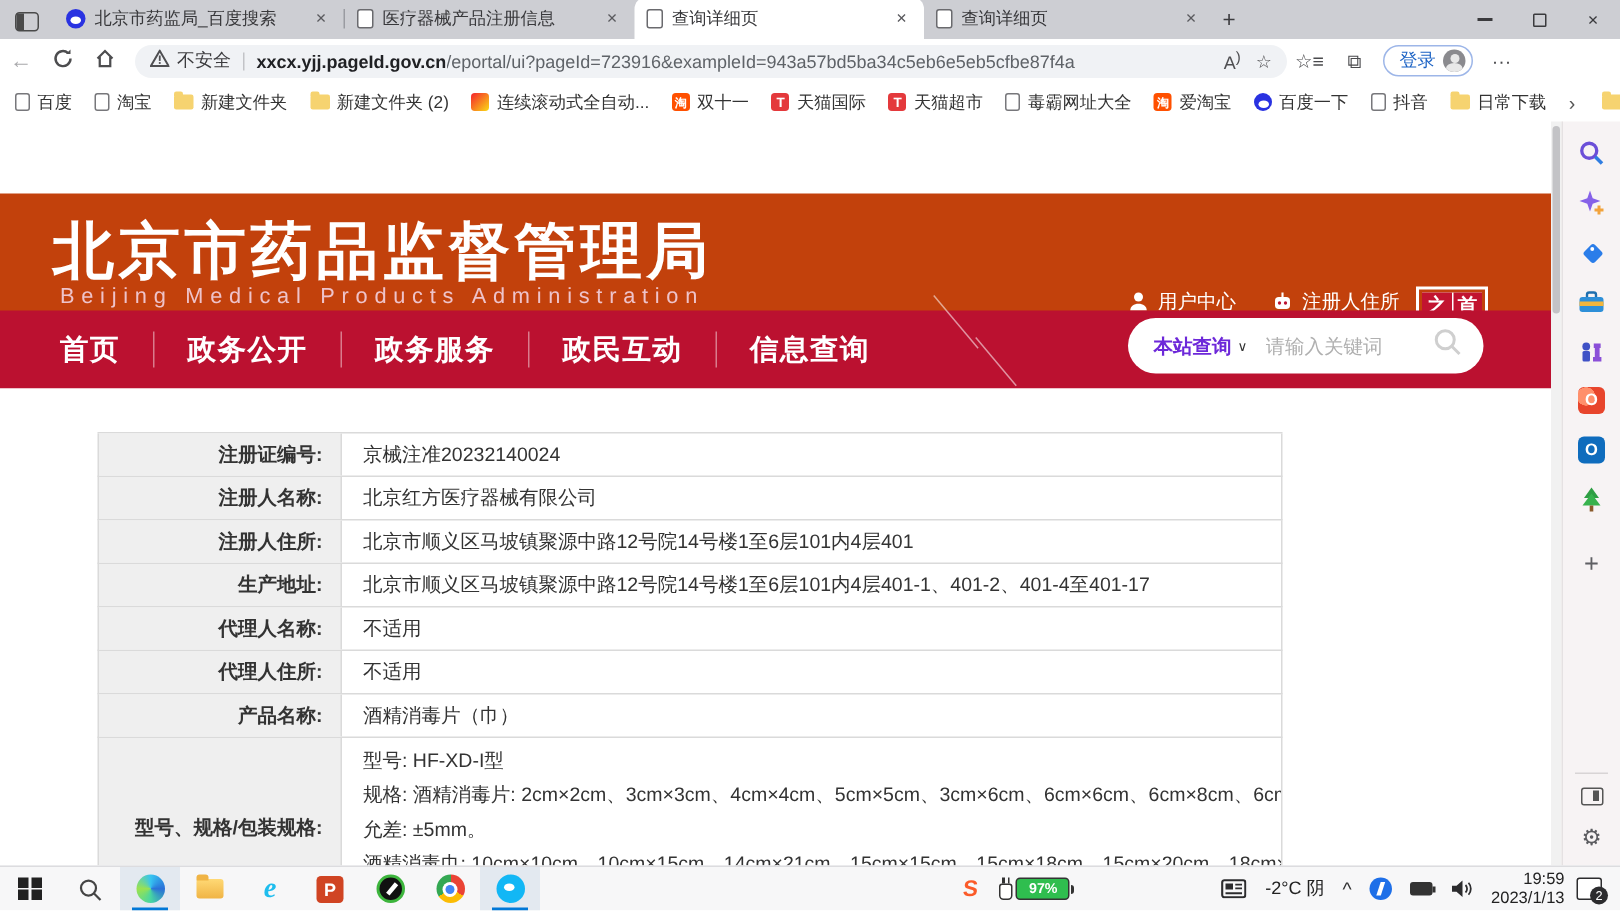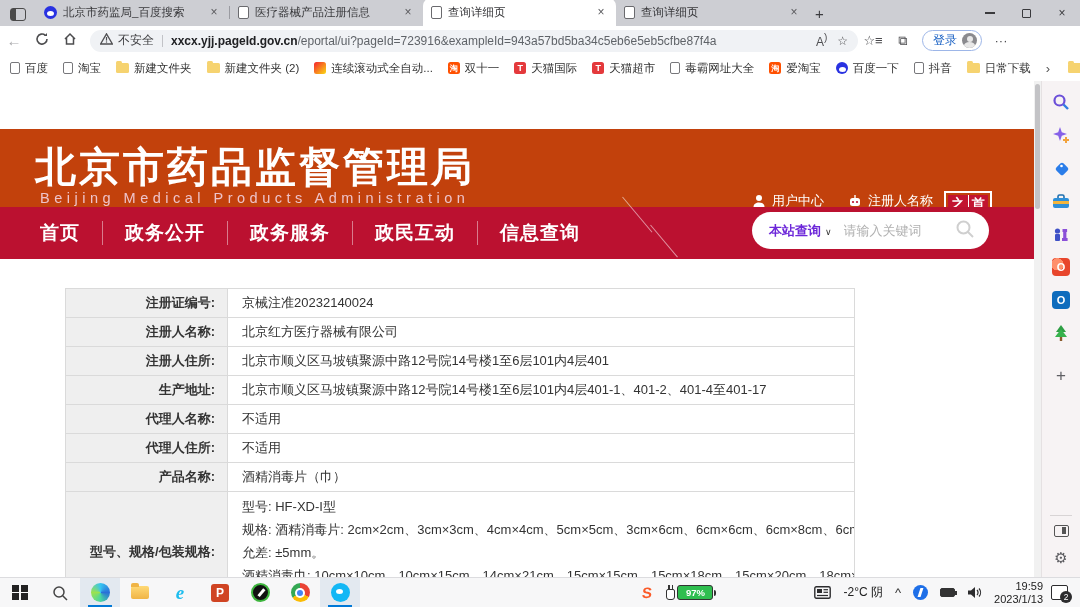--- a/index.html
+++ b/index.html
@@ -302,21 +302,21 @@
               </svg>
             <span>用户中心</span>
           </div>
           <div class="qitem">
             <svg width="14" height="14" viewBox="0 0 14 14">
                 <rect x="2" y="4" width="10" height="8" rx="2.5" fill="#fff"></rect>
                 <circle cx="5" cy="8" r="1.1" fill="#bb1130"></circle>
                 <circle cx="9" cy="8" r="1.1" fill="#bb1130"></circle>
                 <rect x="6.3" y="1" width="1.4" height="3" fill="#fff"></rect>
               </svg>
-            <span>注册人名称</span>
+            <span>注册人住所</span>
           </div>
         </div>
         <div class="qrow">
           <div class="qitem">
             <svg width="14" height="14" viewBox="0 0 14 14">
                 <circle cx="6" cy="2.3" r="1.6" fill="#fff"></circle>
                 <path d="M3 8.5a4 4 0 1 0 6.5 4" fill="none" stroke="#fff" stroke-width="1.4"></path>
                 <path d="M6 4.5v4h4l2 4" fill="none" stroke="#fff" stroke-width="1.5"></path>
               </svg>
             <span>无障碍</span>

